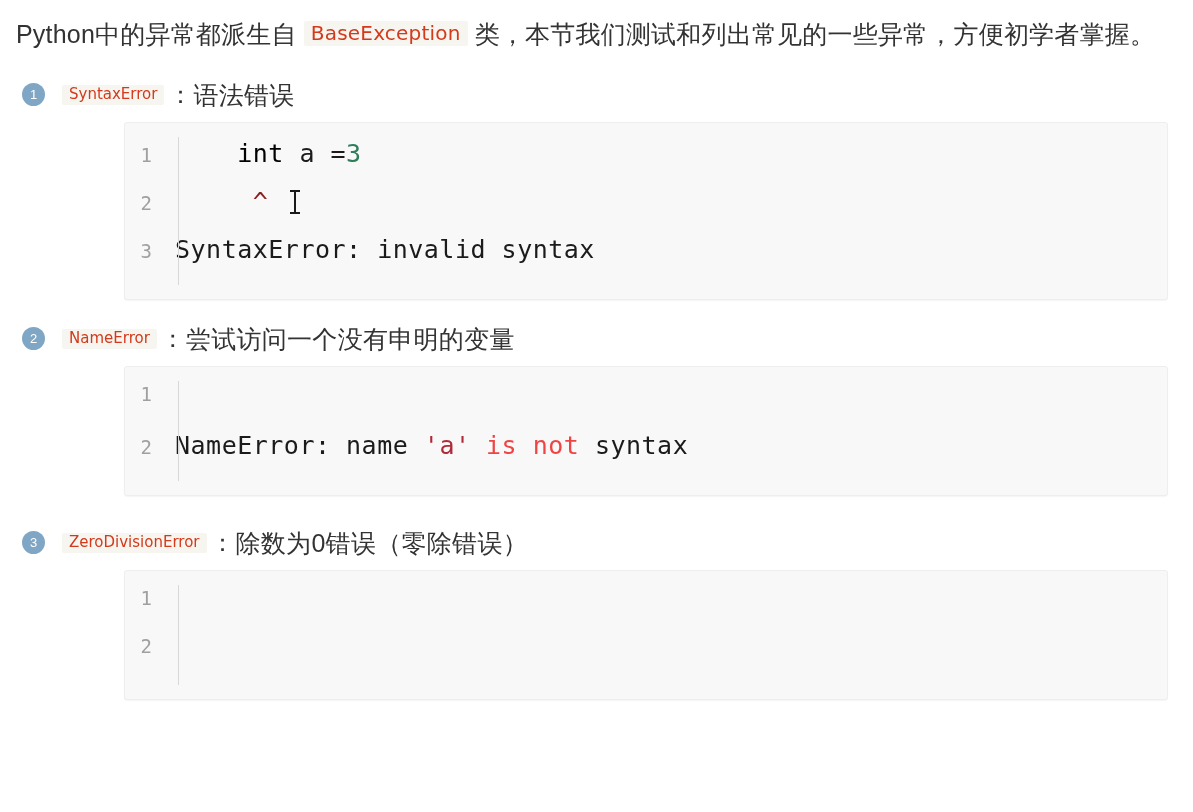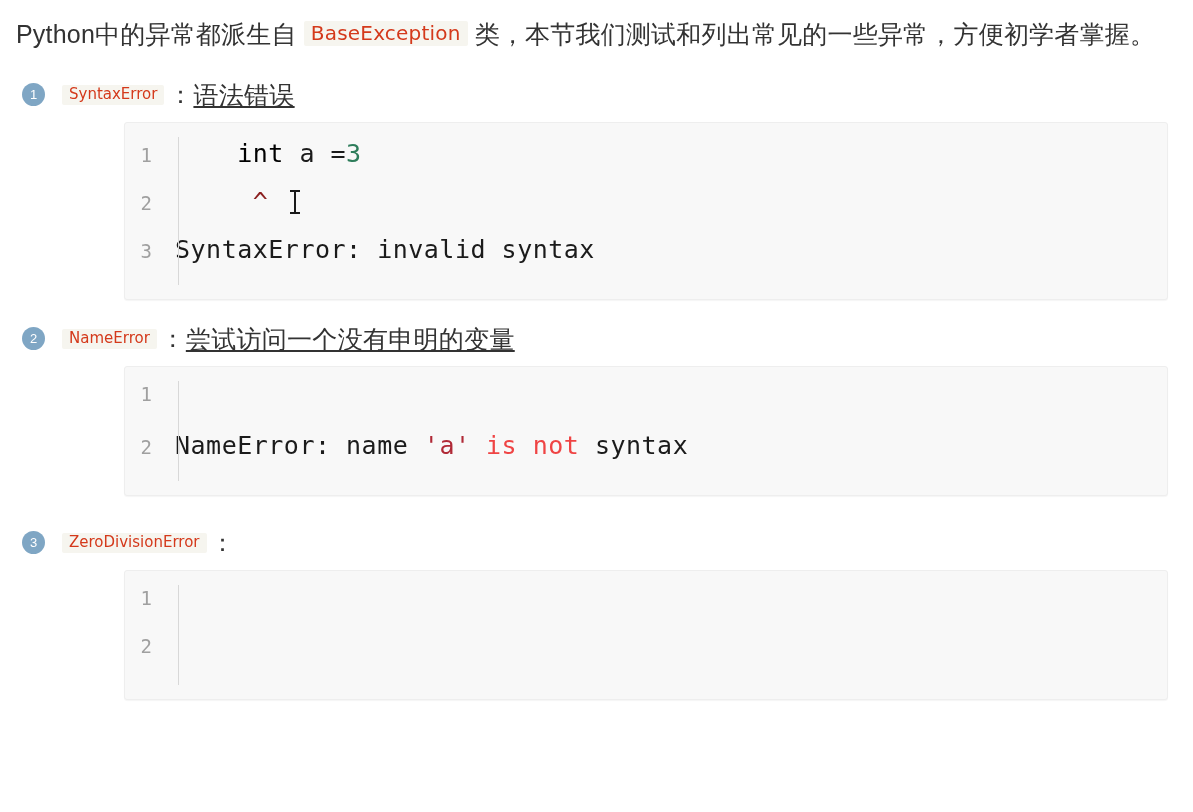--- a/index.html
+++ b/index.html
@@ -85,21 +85,20 @@
   }
   .head-sep {
     font-size: 24px;
     margin: 0 1px 0 4px;
     color: #333333;
   }
   .head-desc {
     font-size: 25px;
     color: #333333;
     letter-spacing: 0.3px;
-    text-decoration: underline;
   }
 
   
   .codeblock {
     margin: 10px 25px 0 62px;
     background: #f8f8f8;
     border: 1px solid #eeeeee;
     border-radius: 3px;
     box-shadow: 0 1px 1px rgba(0,0,0,0.04);
     padding: 16px 0 16px 0;
@@ -240,20 +239,21 @@
     </div>
   </div>
 
   <div class="spacer-2"></div>
 
   <div class="item">
     <div class="item-head">
       <span class="badge">3</span>
       <span class="inline-code">ZeroDivisionError</span>
       <span class="head-sep">：</span>
+      <span class="head-desc">除数为0错误（零除错误）</span>
     </div>
     <div class="codeblock">
       <div class="gutter-rule"></div>
 
       <div class="code-line">
         <span class="lineno">1</span>
       </div>
 
       <div class="code-line">
         <span class="lineno">2</span>

